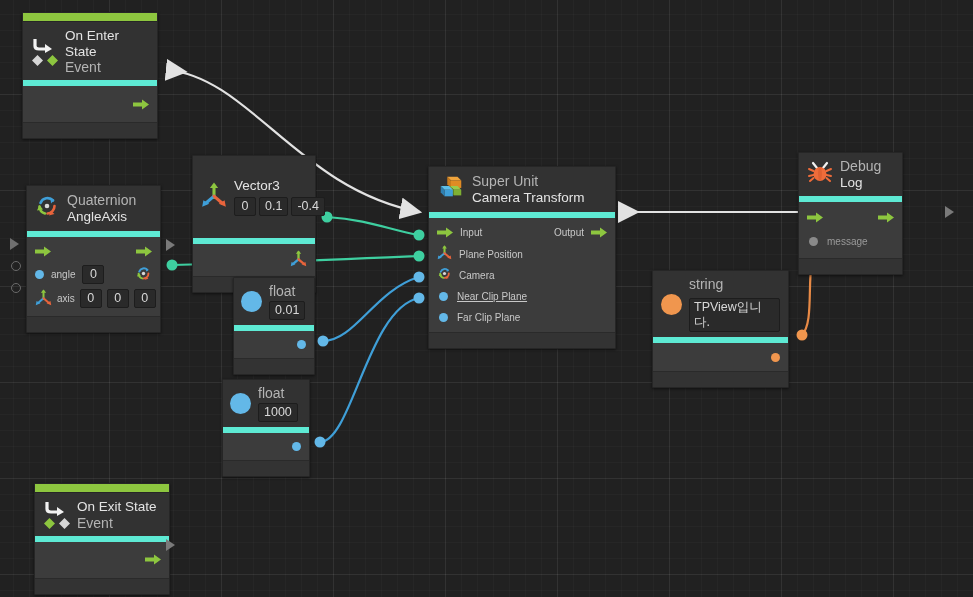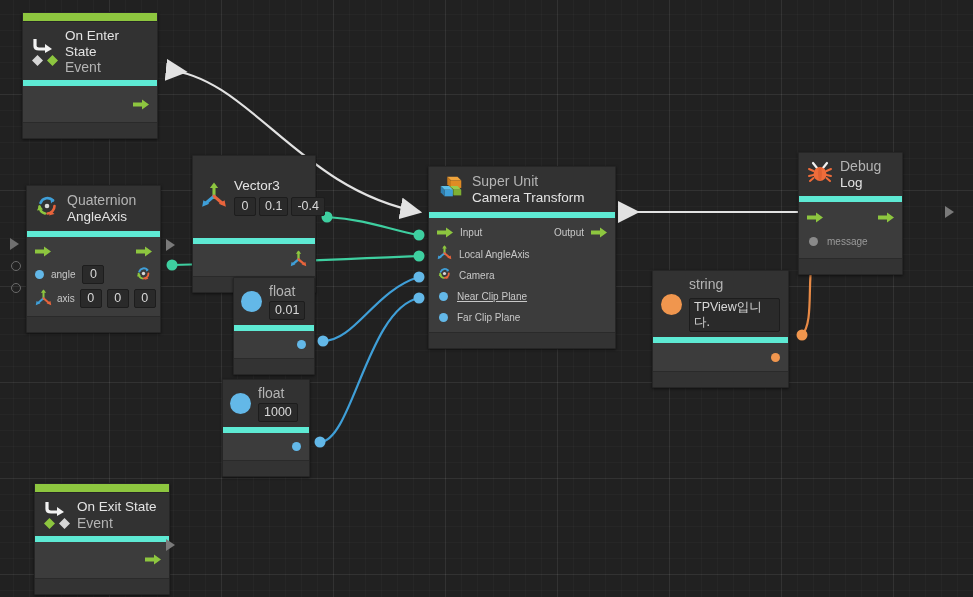--- a/index.html
+++ b/index.html
@@ -319,21 +319,21 @@
         <span>
           <svg width="15" height="15" viewBox="0 0 22 22">
             <path d="M11,13 L11,3" stroke="#8dc63f" stroke-width="3" stroke-linecap="round"></path>
             <path d="M7.5,5 L11,0.5 L14.5,5 Z" fill="#8dc63f"></path>
             <path d="M11,12 L4,18" stroke="#3f9fd8" stroke-width="3" stroke-linecap="round"></path>
             <path d="M1,21 L2,15.5 L7,18.5 Z" fill="#3f9fd8"></path>
             <path d="M11,12 L18,18" stroke="#e8643c" stroke-width="3" stroke-linecap="round"></path>
             <path d="M21,21 L15,18.5 L20,15.5 Z" fill="#e8643c"></path>
           </svg>
         </span>
-        <span class="lbl">Local AngleAxis</span>
+        <span class="lbl">Plane Position</span>
       </div>
       <div class="row">
         <span>
           <svg width="15" height="15" viewBox="0 0 26 26">
             <path d="M6.5,10 A7.5,7.5 0 0 1 19,7.5" stroke="#3f9fd8" stroke-width="3.2" fill="none" stroke-linecap="round"></path>
             <path d="M16.5,4.5 L20.5,7 L17,10.5 Z" fill="#3f9fd8"></path>
             <path d="M20.5,13 A7.5,7.5 0 0 1 13.5,20.5" stroke="#e8643c" stroke-width="3.2" fill="none" stroke-linecap="round"></path>
             <path d="M17,18 L20.5,21 L15,22.5 Z" fill="#e8643c"></path>
             <path d="M11,20.5 A7.5,7.5 0 0 1 5.5,13.5" stroke="#8dc63f" stroke-width="3.2" fill="none" stroke-linecap="round"></path>
             <path d="M3,17.5 L5.5,12 L9,16.5 Z" fill="#8dc63f"></path>

